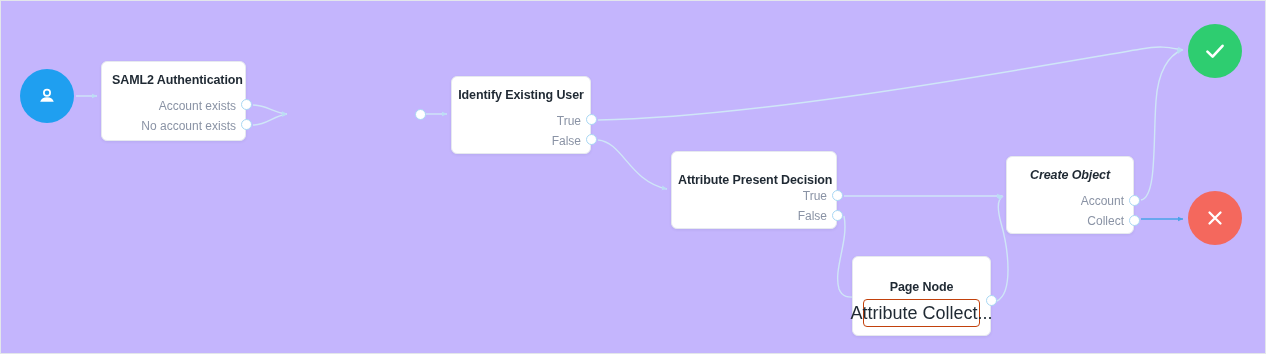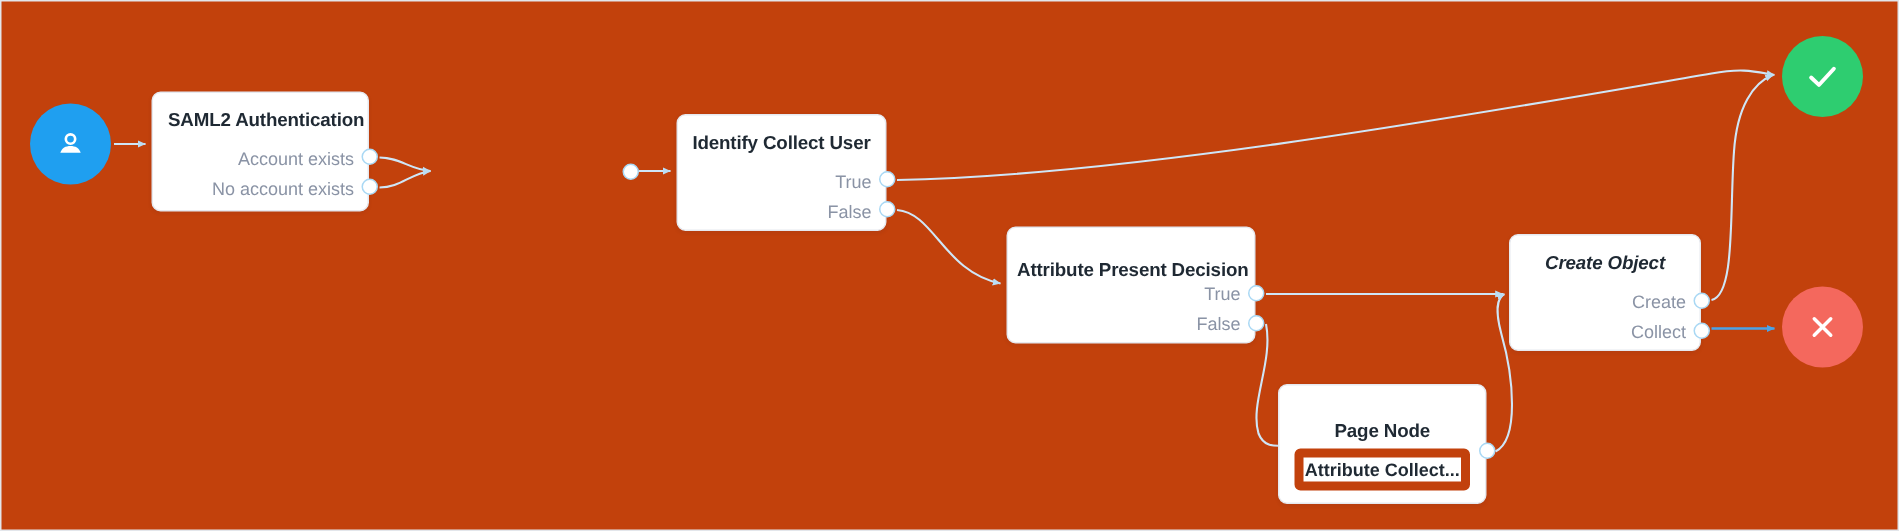--- a/index.html
+++ b/index.html
@@ -7,21 +7,21 @@
     padding: 0;
     background: #ffffff;
   }
   body {
     font-family: "Liberation Sans", sans-serif;
   }
   #canvas {
     position: relative;
     width: 1266px;
     height: 354px;
-    background: #c2410c;
+    background: #c4b5fd;
     border: 1px solid #e3e6eb;
     box-sizing: border-box;
     overflow: hidden;
   }
   #wires {
     position: absolute;
     left: 0;
     top: 0;
     width: 1266px;
     height: 354px;
@@ -73,28 +73,28 @@
     position: absolute;
     width: 11px;
     height: 11px;
     border-radius: 50%;
     background: #ffffff;
     border: 1.6px solid #a9d8f4;
     box-sizing: border-box;
   }
   .sub-chip {
     position: absolute;
-    border: 6px solid #c2410c;
+    border: 1px solid #c2410c;
     border-radius: 4px;
     background: #ffffff;
     display: flex;
     align-items: center;
     justify-content: center;
-    font-size: 12px;
-    font-weight: bold;
+    font-size: 18px;
+    font-weight: normal;
     color: #1f2933;
     box-sizing: border-box;
     white-space: nowrap;
   }
 </style>
 </head>
 <body>
 
 <div id="canvas">
 
@@ -167,21 +167,21 @@
       <div class="outcome">Account exists</div>
       <div class="outcome">No account exists</div>
     </div>
   </div>
   <div class="port" style="left:240px; top:98px;"></div>
   <div class="port" style="left:240px; top:118px;"></div>
 
   <div class="port" style="left:414px; top:108px;"></div>
 
   <div class="node" style="left:450px; top:75px; width:140px; height:78px;">
-    <div class="node-title" style="position:absolute; left:6px; right:6px; top:11px;">Identify Collect User</div>
+    <div class="node-title" style="position:absolute; left:6px; right:6px; top:11px;">Identify Existing User</div>
     <div class="outcomes" style="top:34px; right:9px;">
       <div class="outcome">True</div>
       <div class="outcome">False</div>
     </div>
   </div>
   <div class="port" style="left:585px; top:113px;"></div>
   <div class="port" style="left:585px; top:133px;"></div>
 
   <div class="node" style="left:670px; top:150px; width:166px; height:78px;">
     <div class="node-title" style="position:absolute; left:6px; right:6px; top:21px;">Attribute Present Decision</div>
@@ -189,21 +189,21 @@
       <div class="outcome">True</div>
       <div class="outcome">False</div>
     </div>
   </div>
   <div class="port" style="left:831px; top:189px;"></div>
   <div class="port" style="left:831px; top:209px;"></div>
 
   <div class="node" style="left:1005px; top:155px; width:128px; height:78px;">
     <div class="node-title" style="position:absolute; left:6px; right:6px; top:11px;font-style:italic;">Create Object</div>
     <div class="outcomes" style="top:34px; right:9px;">
-      <div class="outcome">Create</div>
+      <div class="outcome">Account</div>
       <div class="outcome">Collect</div>
     </div>
   </div>
   <div class="port" style="left:1128px; top:194px;"></div>
   <div class="port" style="left:1128px; top:214px;"></div>
 
   <div class="node" style="left:851px; top:255px; width:139px; height:80px;">
     <div class="node-title" style="position:absolute; left:6px; right:6px; top:11px;margin-top:12px;">Page Node</div>
     <div class="sub-chip" style="left:10px; right:10px; top:42px; height:28px;">Attribute Collect...</div>
   </div>

